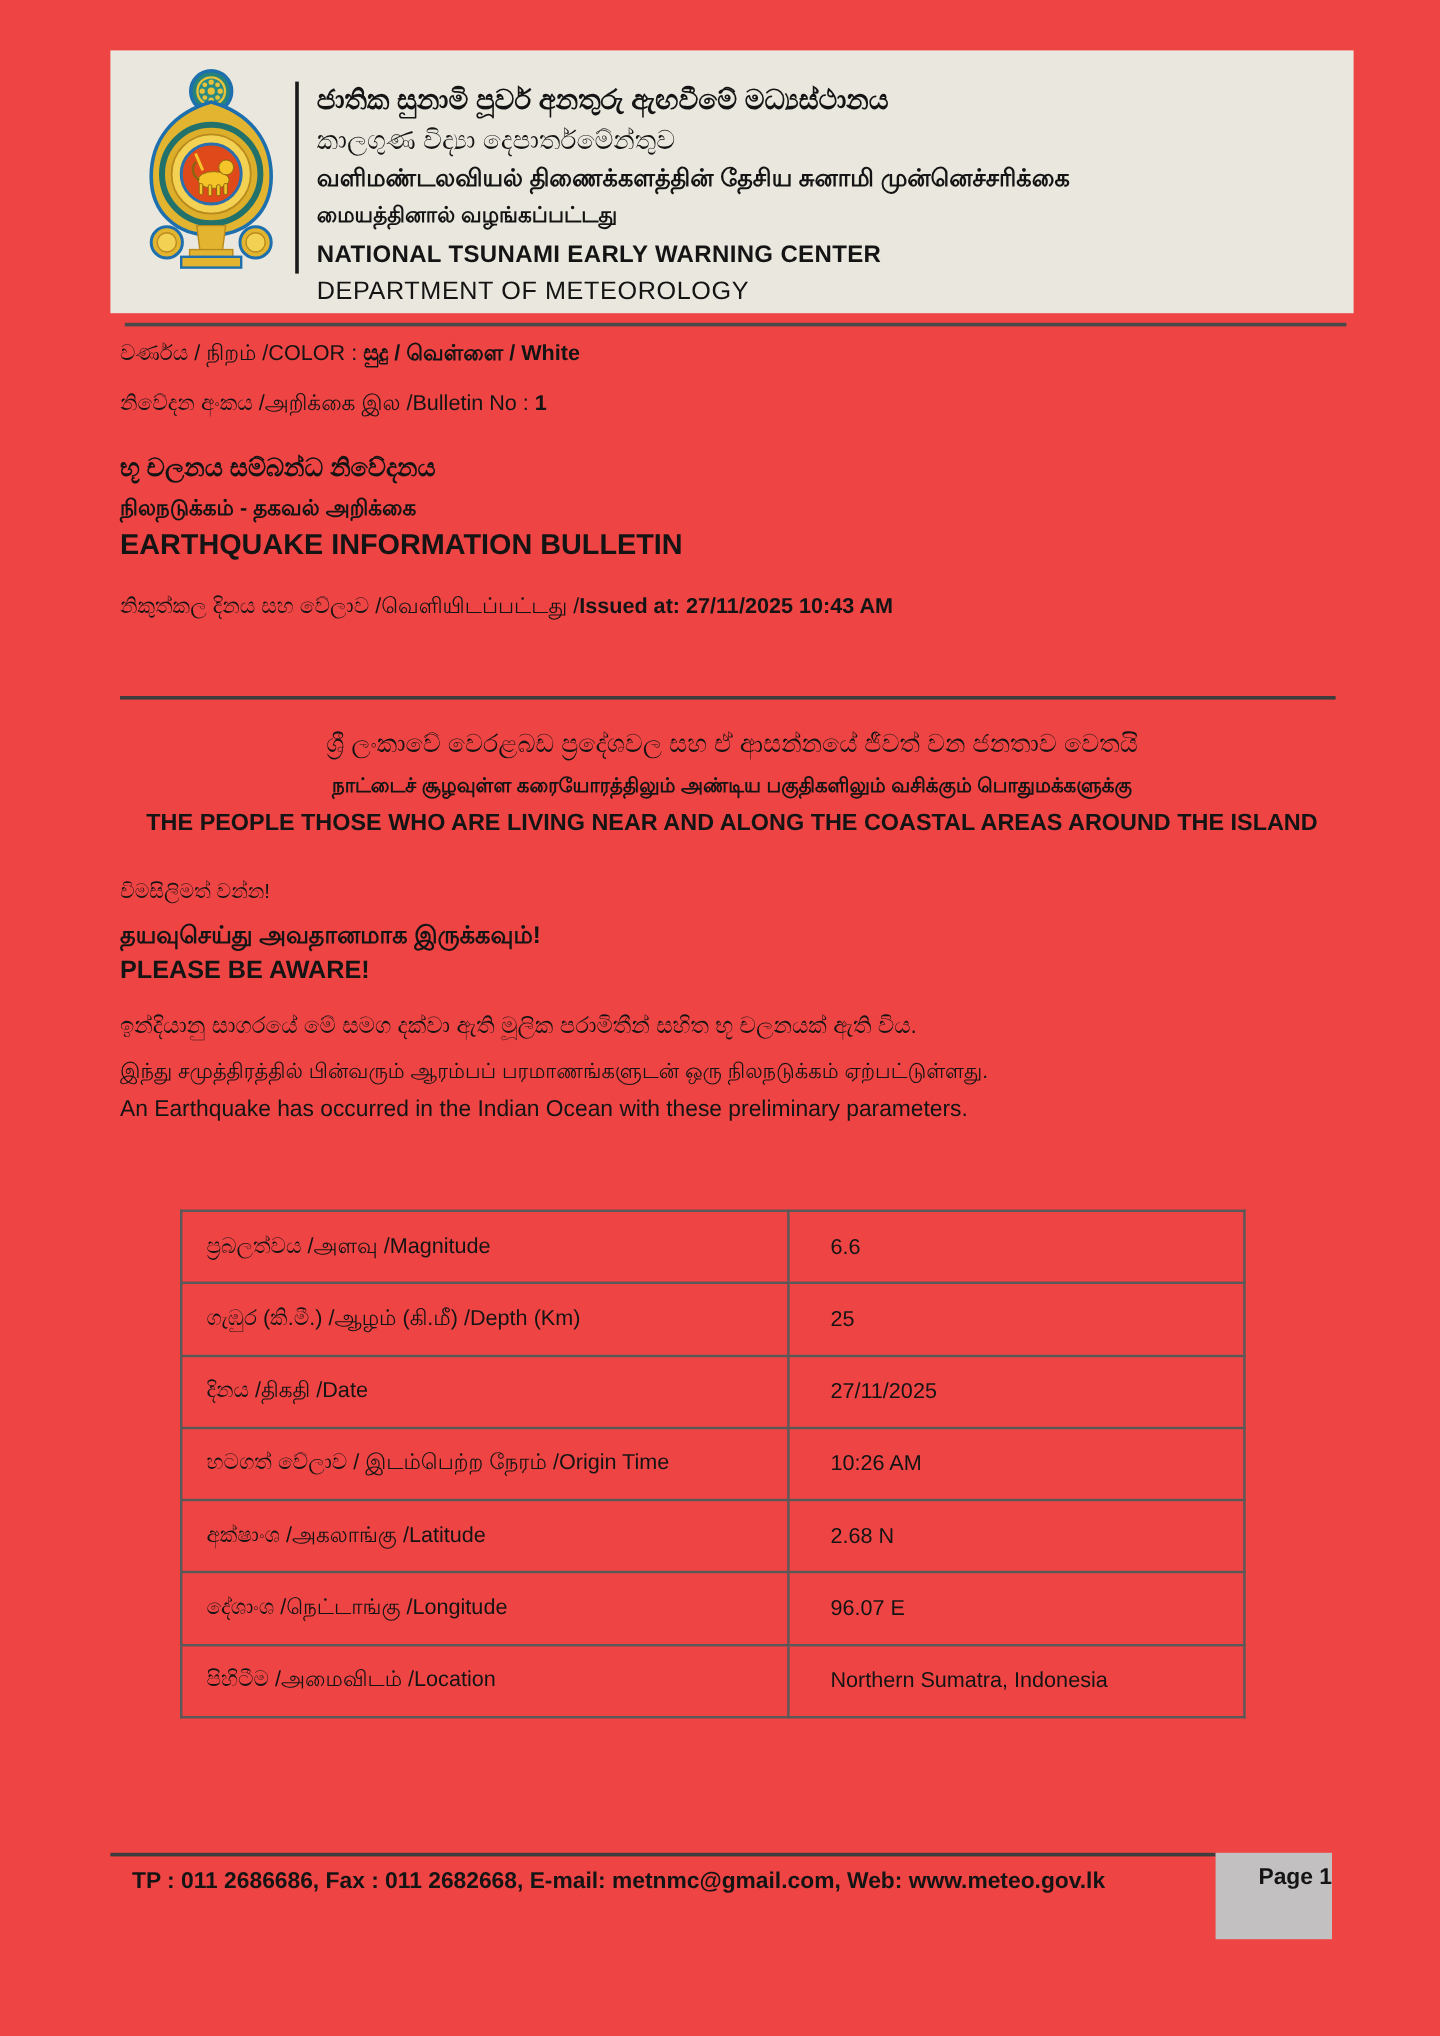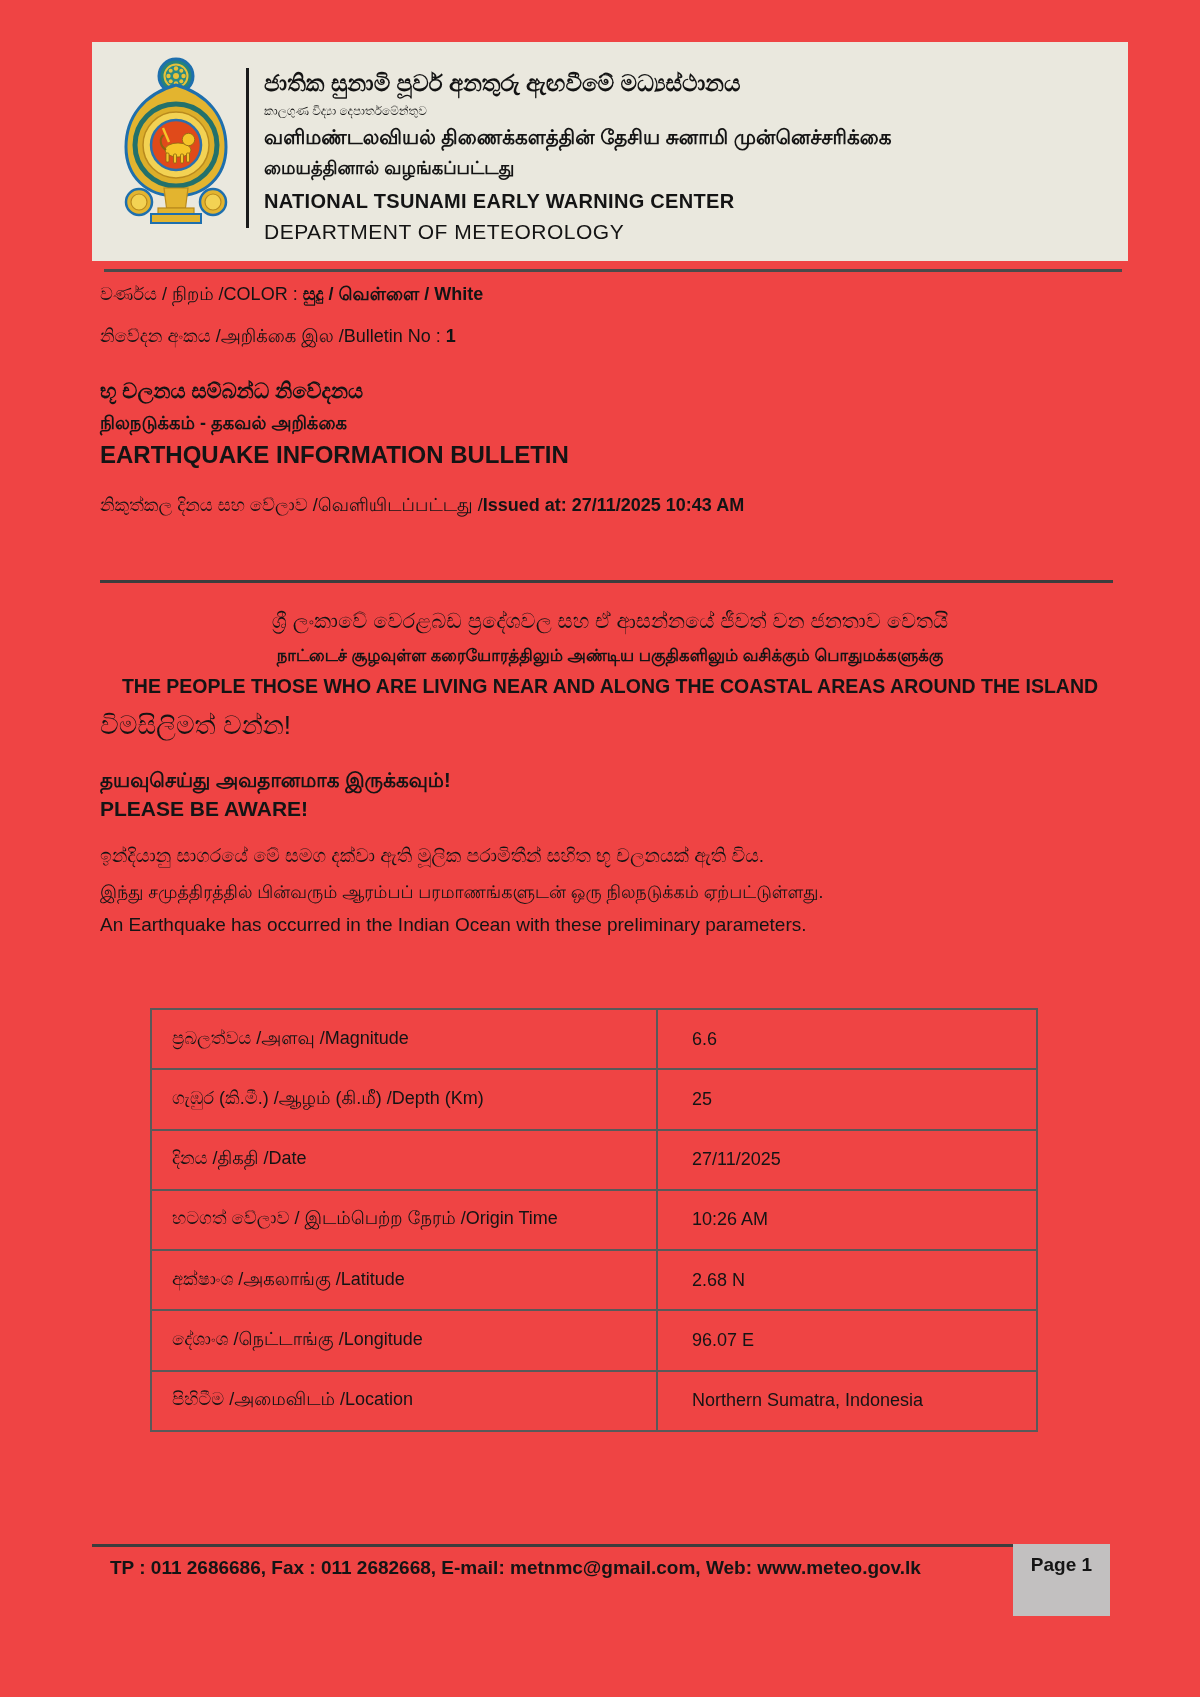--- a/index.html
+++ b/index.html
@@ -27,21 +27,21 @@
   }
   .header-divider {
     position:absolute; left:154px; top:26px;
     width:3px; height:160px; background:#1a1a1a;
   }
   .header-text {
     position:absolute; left:172px; top:28px; width:850px;
     white-space:nowrap;
   }
   .h-si1 { font-size:23px; font-weight:bold; line-height:1.2; }
-  .h-si2 { font-size:12px; margin-top:6px; }
+  .h-si2 { font-size:22px; margin-top:6px; }
   .h-ta1 { font-size:20px; font-weight:bold; margin-top:8px; }
   .h-ta2 { font-size:18px; font-weight:bold; margin-top:7px; }
   .h-en1 { font-size:20px; font-weight:bold; margin-top:9px; letter-spacing:0.3px; }
   .h-en2 { font-size:21px; margin-top:7px; letter-spacing:0.5px; }
 
   .rule-1 {
     position:absolute; left:104px; top:269px;
     width:1018px; height:3px; background:#4a4a4a;
   }
 
@@ -63,21 +63,21 @@
     width:1013px; height:3px; background:#3d3d3d;
   }
 
   
   .center-block { position:absolute; left:92px; width:1036px; text-align:center; white-space:nowrap; }
   .addr-si { top:609px; font-size:21px; }
   .addr-ta { top:646px; font-size:16.5px; font-weight:bold; }
   .addr-en { top:675px; font-size:19.5px; font-weight:bold; }
 
   
-  .aware-si { position:absolute; left:100px; top:710px; font-size:26px; }
+  .aware-si { position:absolute; left:100px; top:733px; font-size:17px; }
   .aware-ta { position:absolute; left:100px; top:769px; font-size:20px; font-weight:bold; }
   .aware-en { position:absolute; left:100px; top:797px; font-size:21px; font-weight:bold; }
 
   
   .sum-si { position:absolute; left:100px; top:845px; font-size:19px; }
   .sum-ta { position:absolute; left:100px; top:882px; font-size:17.5px; }
   .sum-en { position:absolute; left:100px; top:914px; font-size:19px; }
 
   
   .param-table {
@@ -100,21 +100,21 @@
     width:921px; height:2.5px; background:#3d3d3d;
   }
   .footer-contact {
     position:absolute; left:110px; top:1557px;
     font-size:19px; font-weight:bold; white-space:nowrap;
   }
   .page-badge {
     position:absolute; left:1013px; top:1544px;
     width:97px; height:72px;
     background:#c2c0c0;
-    text-align:center;
+    text-align:right;
     font-size:19px; font-weight:bold;
     box-sizing:border-box; padding-top:10px;
   }
 </style>
 </head>
 <body>
 
 <div class="page">
 
   <div class="header-box">

